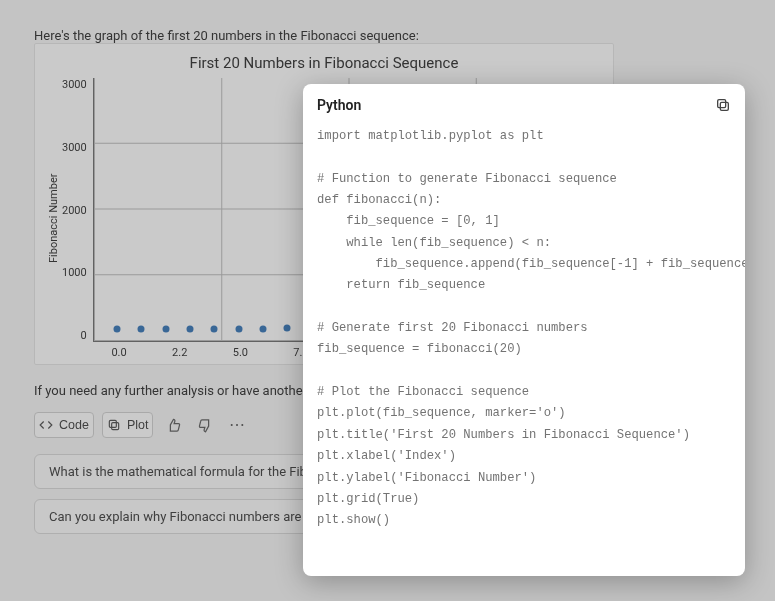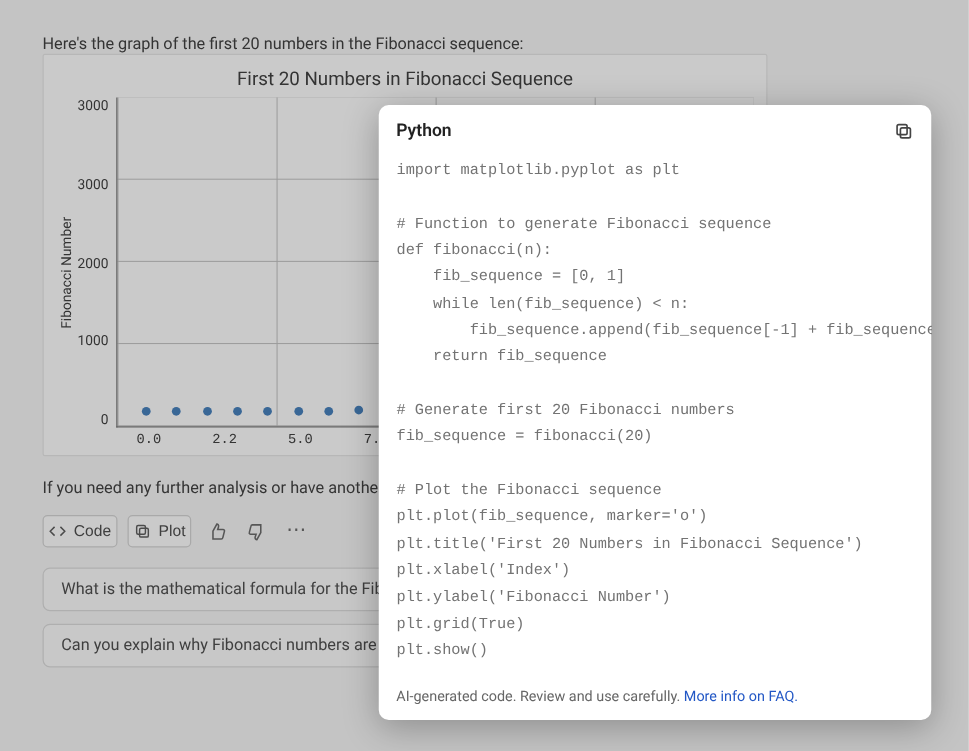--- a/index.html
+++ b/index.html
@@ -116,21 +116,21 @@
     flex:1;
     display:flex;
     justify-content: flex-start;
     gap: 0;
     font-size: 11px;
     color:#222;
     padding-top: 4px;
     position: relative;
     height: 16px;
   }
-  .xtick { position:absolute; transform: translateX(-50%); font-family: Liberation Mono, monospace; }
+  .xtick { position:absolute; transform: translateX(-50%); }
 
   .followup { font-size: 13px; color:#222; margin-bottom: 14px; }
 
   .action-row {
     display: flex;
     gap: 8px;
     align-items: center;
     margin-bottom: 16px;
   }
   .pill-btn {
@@ -338,17 +338,13 @@
 fib_sequence = fibonacci(20)
 
 # Plot the Fibonacci sequence
 plt.plot(fib_sequence, marker='o')
 plt.title('First 20 Numbers in Fibonacci Sequence')
 plt.xlabel('Index')
 plt.ylabel('Fibonacci Number')
 plt.grid(True)
 plt.show()</pre>
   </div>
-  <div class="popup-foot">
-    <span>AI-generated code. Review and use carefully.</span>
-    <a>More info on FAQ.</a>
-  </div>
 </div>
 
 </body></html>

